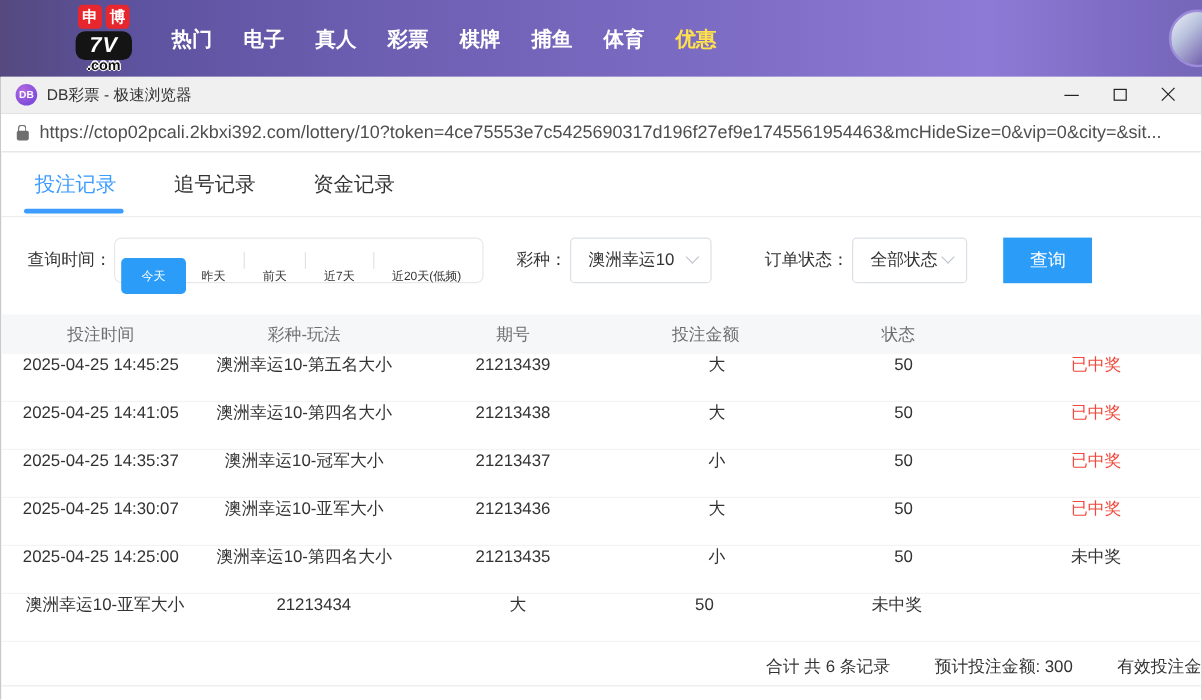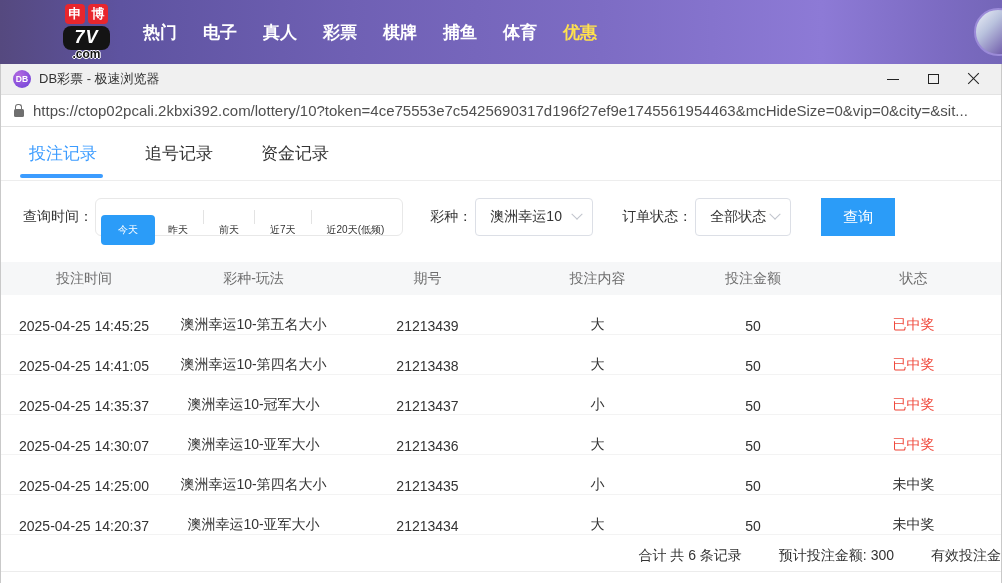--- a/index.html
+++ b/index.html
@@ -59,30 +59,30 @@
     border:1px solid #e8e8e8; border-radius:6px; padding:0 5px; }
   .time-opt { font-size:10px; color:#333; padding:0 13px; height:30px; border-radius:4px;
     display:flex; align-items:center; cursor:pointer; white-space:nowrap;margin-top:25px; }
   .time-opt.active { background:#2b9cf8; color:#fff; padding:0 17px; }
   .time-sep { width:1px; height:14px; background:#e3e3e3; margin:0 2px; }
   .select-box { height:38px; border:1px solid #dcdfe6; border-radius:4px; background:#fff;
     display:flex; align-items:center; justify-content:space-between; padding:0 11px 0 14px;
     font-size:14px; color:#333; cursor:pointer; }
   .sel-lottery { width:118px; margin-left:3px; }
   .sel-status  { width:96px;  margin-left:3px; }
-  .ml-lottery { margin-left:27px; } .ml-status { margin-left:29px; }
+  .ml-lottery { margin-left:27px; } .ml-status { margin-left:44px; }
   .chevron { width:8px; height:8px; border-right:1.5px solid #c0c4cc; border-bottom:1.5px solid #c0c4cc;
     transform:rotate(45deg) translate(-2px,-2px); flex:none; }
   .search-btn { margin-left:30px; width:74px; height:38px; background:#2b9cf8; color:#fff; border:none;
     border-radius:0; font-size:15px; display:flex; align-items:center; justify-content:center; cursor:pointer;
     font-family:inherit; }
 
   .table { margin-top:26px; }
   .thead { height:33px; background:#f6f7f8; display:flex; align-items:center; font-size:14px; color:#6e6e6e; }
-  .trow { height:40px; display:flex; align-items:flex-end; font-size:14px; color:#333; border-bottom:1px solid #f3f3f3; }
+  .trow { height:40px; display:flex; align-items:flex-start; font-size:14px; color:#333; border-bottom:1px solid #f3f3f3; }
   .cell { text-align:center; white-space:nowrap; overflow:hidden; }
   .c0{width:16.6%;} .c1{width:17.3%;} .c2{width:17.5%;} .c3{width:16.5%;} .c4{width:14.6%;} .c5{width:17.5%;}
   .cell.red { color:#f0493c; }
 
   .tfoot { margin-top:5px; height:32px; display:flex; align-items:center; justify-content:flex-end;
     gap:37px; font-size:14px; color:#333; white-space:nowrap; overflow:hidden; padding-right:0;
     border-bottom:1px solid #ececec; }
 </style>
 </head>
 <body>
@@ -161,21 +161,20 @@
       <span class="chevron"></span>
     </div>
     <button class="search-btn">查询</button>
   </div>
 
   <div class="table">
     <div class="thead" id="thead">
         <div class="cell c0">投注时间</div>
         <div class="cell c1">彩种-玩法</div>
         <div class="cell c2">期号</div>
-        <div class="cell c3">投注内容</div>
         <div class="cell c4">投注金额</div>
         <div class="cell c5">状态</div>
       </div>
     <div id="tbody">
         <div class="trow">
           <div class="cell c0">2025-04-25 14:45:25</div>
           <div class="cell c1">澳洲幸运10-第五名大小</div>
           <div class="cell c2">21213439</div>
           <div class="cell c3">大</div>
           <div class="cell c4">50</div>
@@ -207,21 +206,20 @@
         </div>
         <div class="trow">
           <div class="cell c0">2025-04-25 14:25:00</div>
           <div class="cell c1">澳洲幸运10-第四名大小</div>
           <div class="cell c2">21213435</div>
           <div class="cell c3">小</div>
           <div class="cell c4">50</div>
           <div class="cell c5">未中奖</div>
         </div>
         <div class="trow">
-          <div class="cell c0">2025-04-25 14:20:37</div>
           <div class="cell c1">澳洲幸运10-亚军大小</div>
           <div class="cell c2">21213434</div>
           <div class="cell c3">大</div>
           <div class="cell c4">50</div>
           <div class="cell c5">未中奖</div>
         </div>
       </div>
     <div class="tfoot">
       <span>合计 共 6 条记录</span>
       <span>预计投注金额: 300</span>

